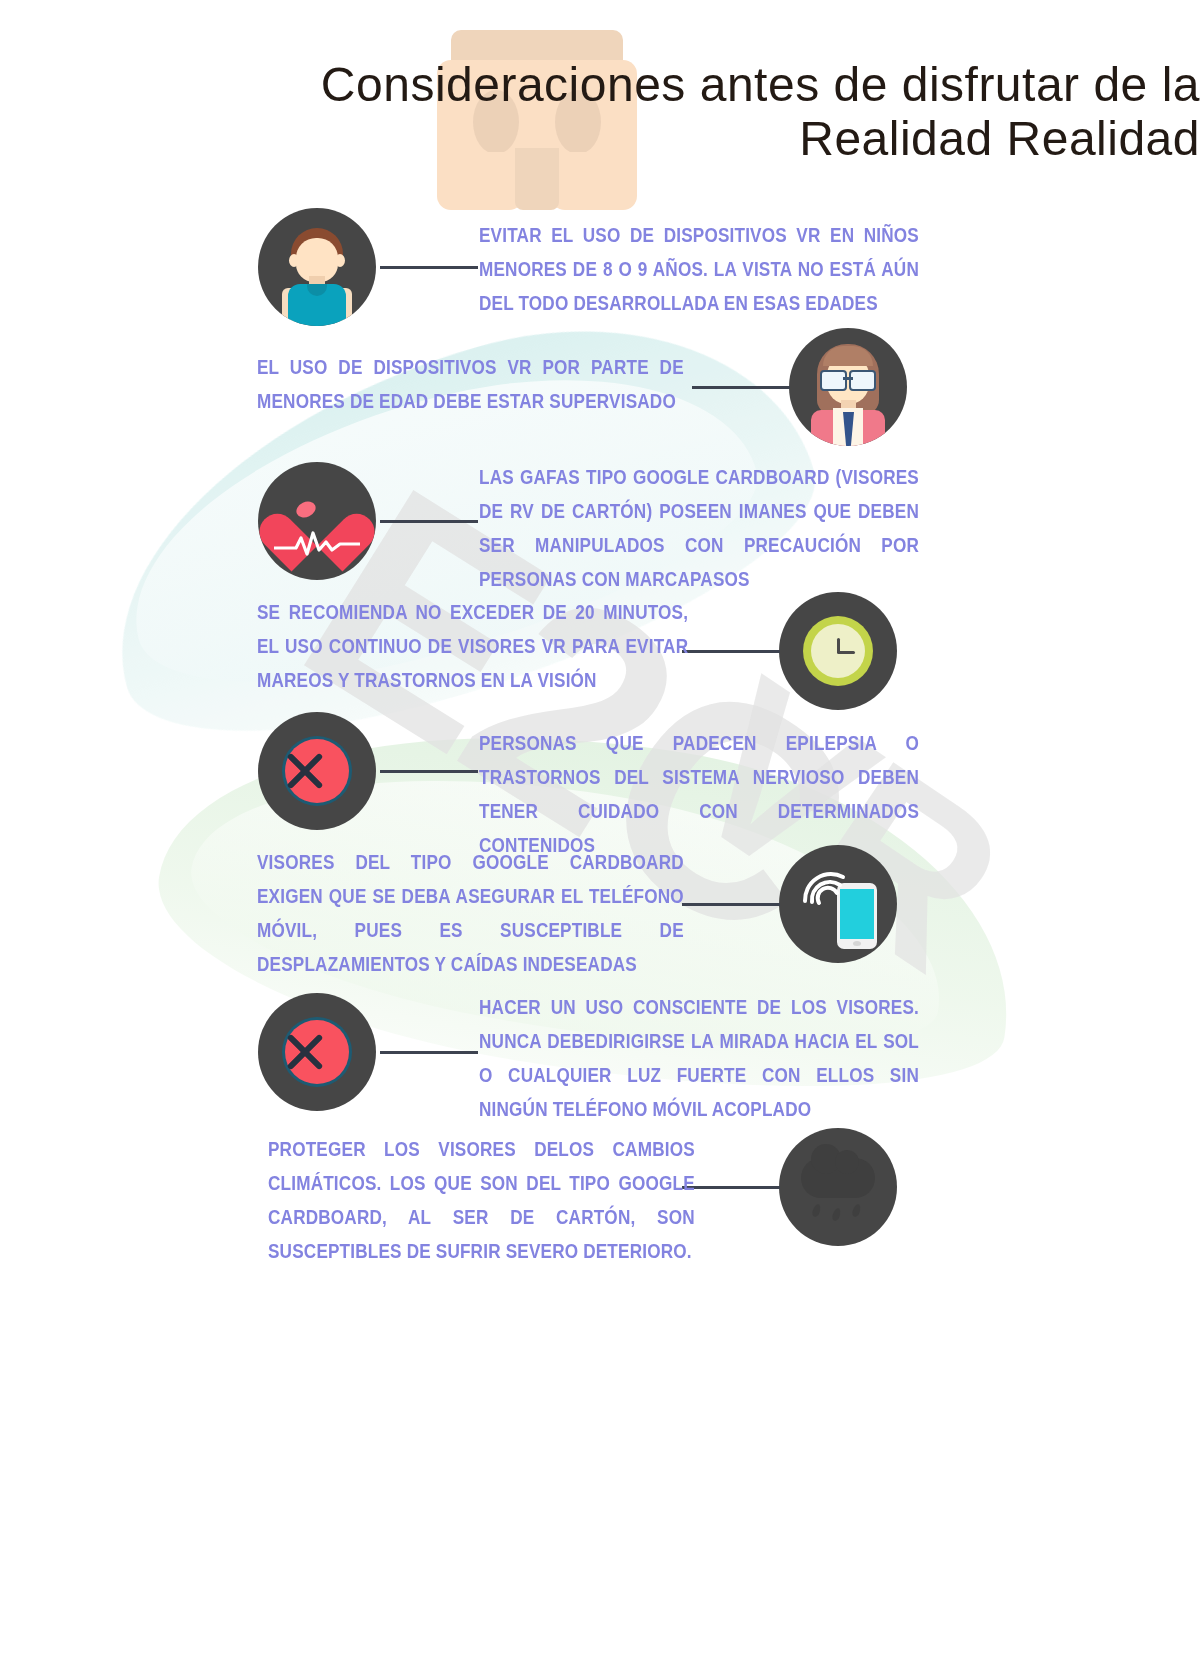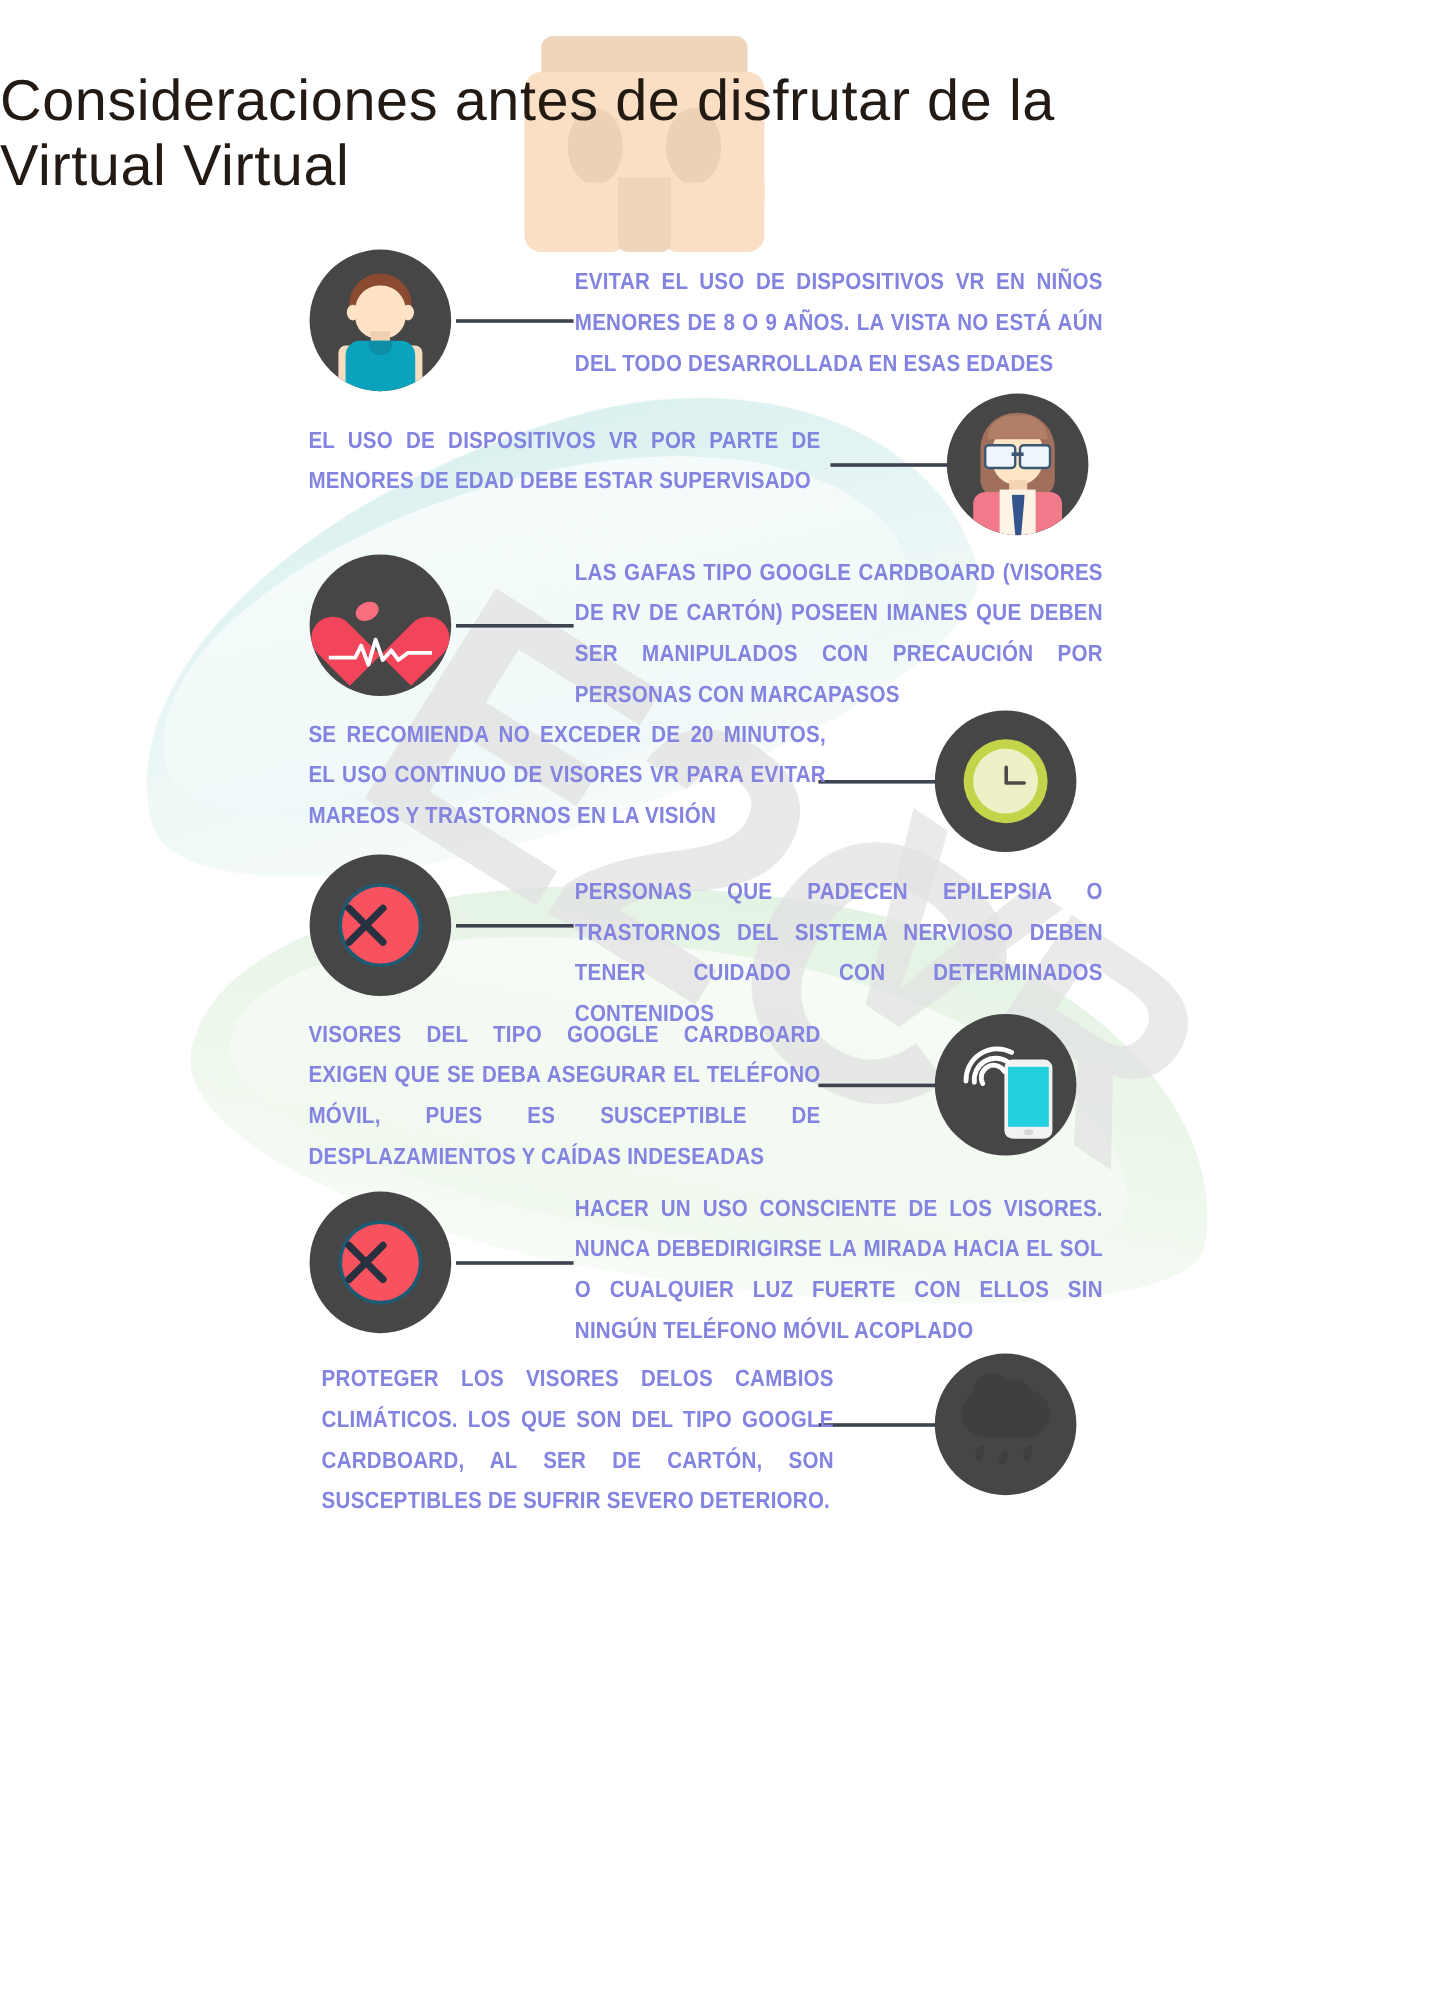--- a/index.html
+++ b/index.html
@@ -57,21 +57,21 @@
   .gog-strap{position:absolute;left:14px;top:0;width:172px;height:40px;background:#efd5bb;border-radius:10px 10px 0 0;}
   .gog-body{position:absolute;left:0;top:30px;width:200px;height:120px;background:#fbdfc4;border-radius:14px;}
   .gog-lensL{position:absolute;left:36px;top:60px;width:46px;height:64px;background:#e8cdb4;border-radius:50%;opacity:.8;}
   .gog-lensR{position:absolute;left:118px;top:60px;width:46px;height:64px;background:#e8cdb4;border-radius:50%;opacity:.8;}
   .gog-notch{position:absolute;left:78px;top:118px;width:44px;height:62px;background:#efd5bb;border-radius:0 0 8px 8px;}
   .gog-footL{position:absolute;left:0;top:122px;width:86px;height:58px;background:#fbdfc4;border-radius:0 0 14px 14px;}
   .gog-footR{position:absolute;left:114px;top:122px;width:86px;height:58px;background:#fbdfc4;border-radius:0 0 14px 14px;}
 
   .title{
     position:absolute;left:0;top:58px;width:1200px;
-    text-align:left;
+    text-align:right;
     font-size:48px;line-height:1.12;
     font-weight:400;
     color:#231a14;
     letter-spacing:.5px;
     font-family:"Liberation Sans",sans-serif;
   }
   .title .ln{display:block;}
 
   
   .row{position:absolute;}
@@ -177,21 +177,21 @@
       <div class="gog-strap"></div>
       <div class="gog-body"></div>
       <div class="gog-lensL"></div>
       <div class="gog-lensR"></div>
       <div class="gog-footL"></div>
       <div class="gog-footR"></div>
       <div class="gog-notch"></div>
     </div>
     <div class="title">
       <span class="ln">Consideraciones antes de disfrutar de la</span>
-      <span class="ln">Virtual Virtual</span>
+      <span class="ln">Realidad Realidad</span>
     </div>
   </div>
 
   <div class="row">
     <div class="icon-circle" style="left:258px;top:208px;">
       <div style="position:relative;width:118px;height:118px;">
         <div class="boy-armL"></div>
           <div class="boy-armR"></div>
         <div class="boy-hair"></div>
         <div class="boy-earL"></div>

